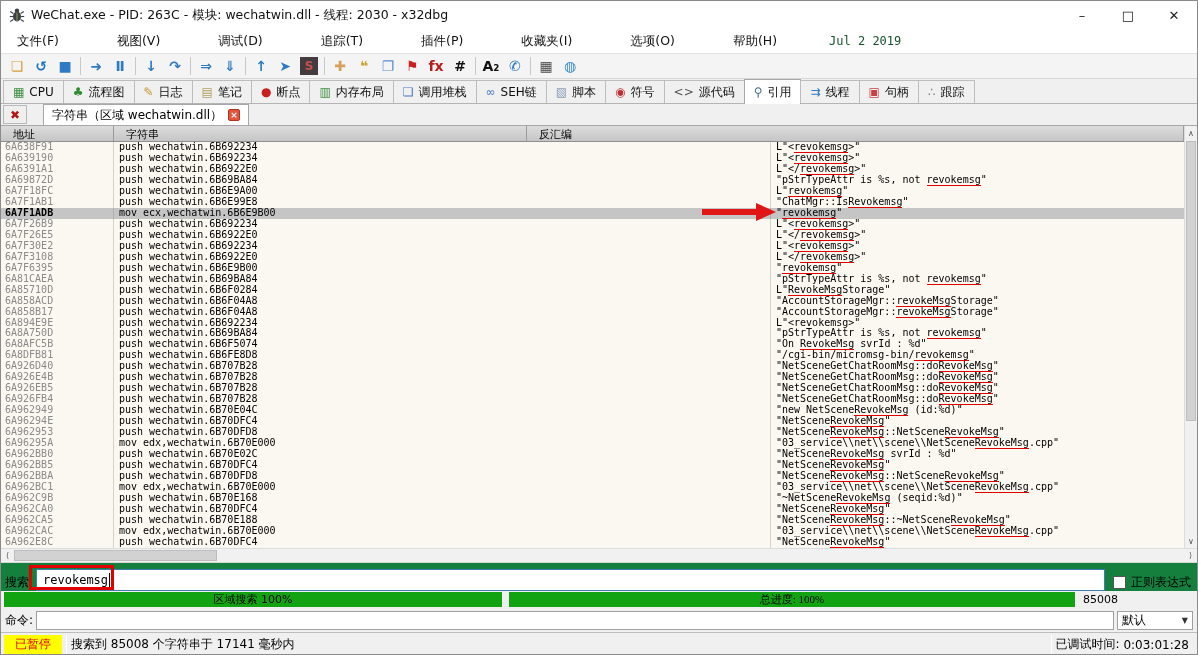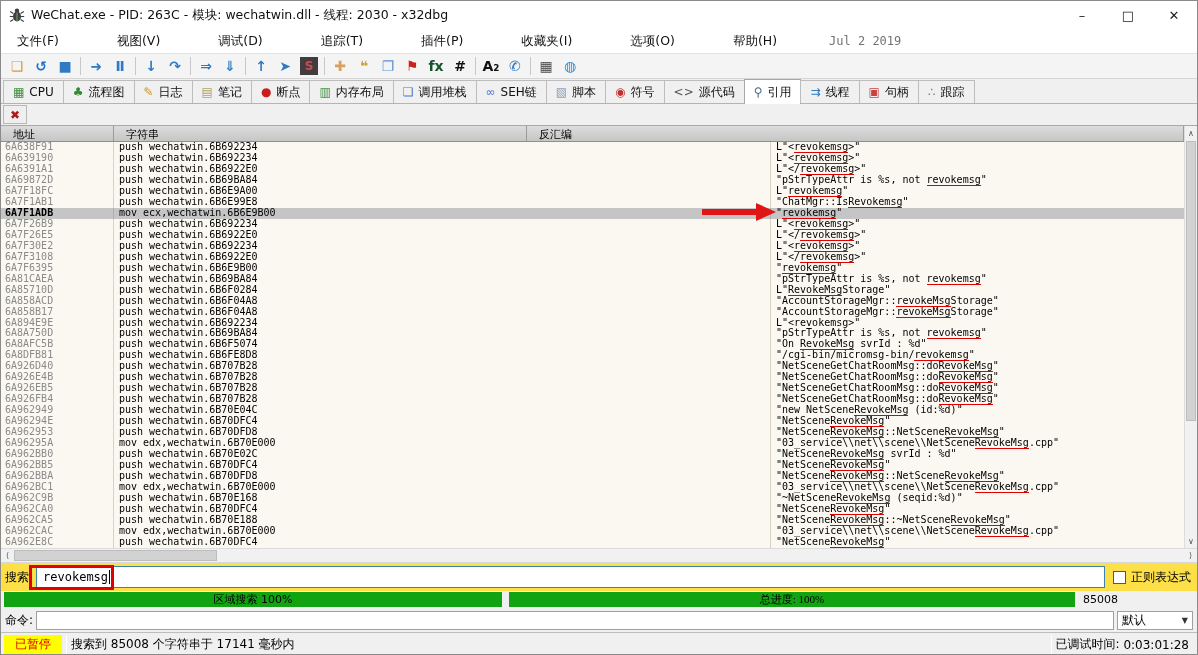--- a/index.html
+++ b/index.html
@@ -13,21 +13,21 @@
   .bug { width:16px; height:16px; margin:0 6px 0 8px; flex:none; }
   .title-text { font-size:12.5px; color:#111; white-space:nowrap; }
   .win-controls { margin-left:auto; display:flex; height:100%; }
   .win-btn { width:46px; height:100%; display:flex; align-items:center; justify-content:center;
              font-size:13px; color:#222; cursor:default; }
 
   
   .menubar { height:24px; background:#fff; display:flex; align-items:center; padding-left:6px;
              flex:none; font-size:12.5px;gap:38px; }
   .menu-item { padding:3px 10px; color:#111; white-space:nowrap; }
-  .build-date { color:#737373; font-family:"DejaVu Sans Mono", monospace; font-size:12px; margin-left:4px; }
+  .build-date { color:#14532d; font-family:"DejaVu Sans Mono", monospace; font-size:12px; margin-left:4px; }
 
   
   .toolbar { height:26px; background:#f4f4f4; border-top:1px solid #e2e2e2; border-bottom:1px solid #d6d6d6;
              display:flex; align-items:center; padding-left:4px; flex:none; }
   .tool-btn { width:24px; height:22px; display:flex; align-items:center; justify-content:center;
               font-size:14px; font-weight:bold; border-radius:2px; }
   .tool-sep { width:1px; height:18px; background:#c8c8c8; margin:0 3px; flex:none; }
   .tool-badge { width:18px; height:18px; font-size:12px; display:flex; align-items:center; justify-content:center;
                 background:#433b3d; color:#c85050; font-weight:bold; margin:0 3px; }
 
@@ -80,21 +80,21 @@
   .vtrack { flex:1; }
 
   
   .hscroll { height:14px; flex:none; background:#f1f1f1; border-top:1px solid #dcdcdc; display:flex; }
   .hs-btn { width:13px; flex:none; display:flex; align-items:center; justify-content:center;
             font-size:8px; color:#505050; }
   .hthumb { width:203px; margin:1px 0; background:#d2d2d2; border:1px solid #bdbdbd; flex:none; }
   .htrack { flex:1; }
 
   
-  .search-row { height:29px; flex:none; background:#fde047; display:flex; align-items:center;
+  .search-row { height:29px; flex:none; background:#15803d; display:flex; align-items:flex-end;
                 border-top:1px solid #d8d8d8; padding:0 6px 0 4px; }
   .search-label { font-size:12px; white-space:nowrap; margin-right:3px; }
   .search-input { flex:1; height:22px; background:#fff; border:1px solid #3c7fb1;
                   font-family:"DejaVu Sans Mono", monospace; font-size:12px;
                   display:flex; align-items:center; padding-left:6px; }
   .caret { display:inline-block; width:1px; height:14px; background:#000; margin-left:1px; }
   .regex-box { display:flex; align-items:center; margin-left:8px; white-space:nowrap; }
   .checkbox { width:13px; height:13px; background:#fff; border:1px solid #555; margin-right:5px; flex:none; }
   .regex-label { font-size:12px; }
 
@@ -188,21 +188,21 @@
       <div class="tool-btn" style="color: rgb(46, 123, 196);">⇓</div>
       <div class="tool-sep"></div>
       <div class="tool-btn" style="color: rgb(46, 123, 196);">↑</div>
       <div class="tool-btn" style="color: rgb(46, 123, 196);">➤</div>
       <div class="tool-badge">S</div>
       <div class="tool-sep"></div>
       <div class="tool-btn" style="color: rgb(216, 160, 90);">✚</div>
       <div class="tool-btn" style="color: rgb(201, 162, 39);">❝</div>
       <div class="tool-btn" style="color: rgb(90, 143, 211);">❐</div>
       <div class="tool-btn" style="color: rgb(204, 32, 32);">⚑</div>
-      <div class="tool-btn" style="color: #14532d;">fx</div>
+      <div class="tool-btn" style="color: #b91c1c;">fx</div>
       <div class="tool-btn" style="color: rgb(17, 17, 17);">#</div>
       <div class="tool-sep"></div>
       <div class="tool-btn" style="color: rgb(17, 17, 17);">A₂</div>
       <div class="tool-btn" style="color: rgb(46, 123, 196);">✆</div>
       <div class="tool-sep"></div>
       <div class="tool-btn" style="color: rgb(74, 74, 74);">▦</div>
       <div class="tool-btn" style="color: rgb(46, 134, 200);">◍</div>
     </div>
 
   <div class="tabbar" id="tabbar">
@@ -263,20 +263,24 @@
         <span>句柄</span>
       </div>
       <div class="vtab">
         <span class="ticon" style="color: rgb(119, 119, 119);">∴</span>
         <span>跟踪</span>
       </div>
     </div>
 
   <div class="doctab-row">
     <div class="closeall-btn">✖</div>
+    <div class="doctab">
+      <span>字符串（区域 wechatwin.dll）</span>
+      <span class="doctab-close">×</span>
+    </div>
   </div>
 
   <div class="table-zone">
     <div class="table-main">
       <div class="thead">
         <div class="th addr">地址</div>
         <div class="th str">字符串</div>
         <div class="th disasm">反汇编</div>
       </div>
       <div class="tbody" id="tbody">

